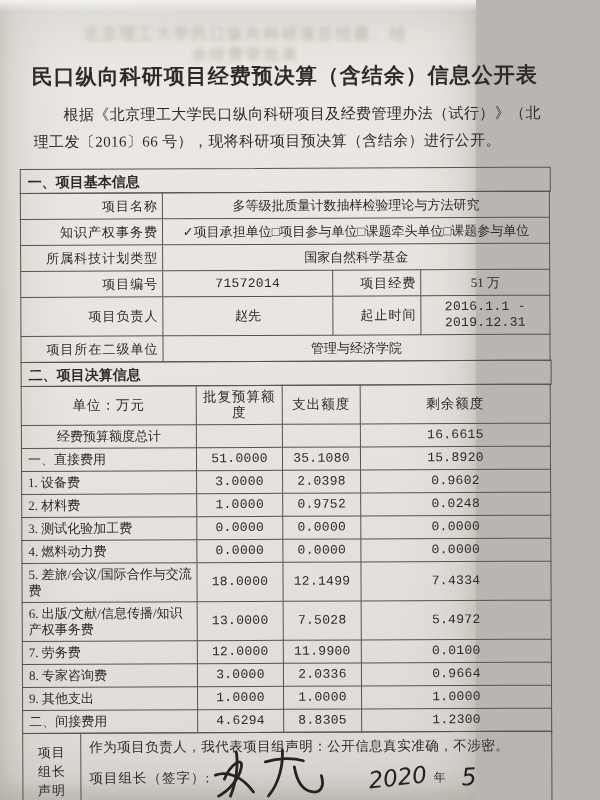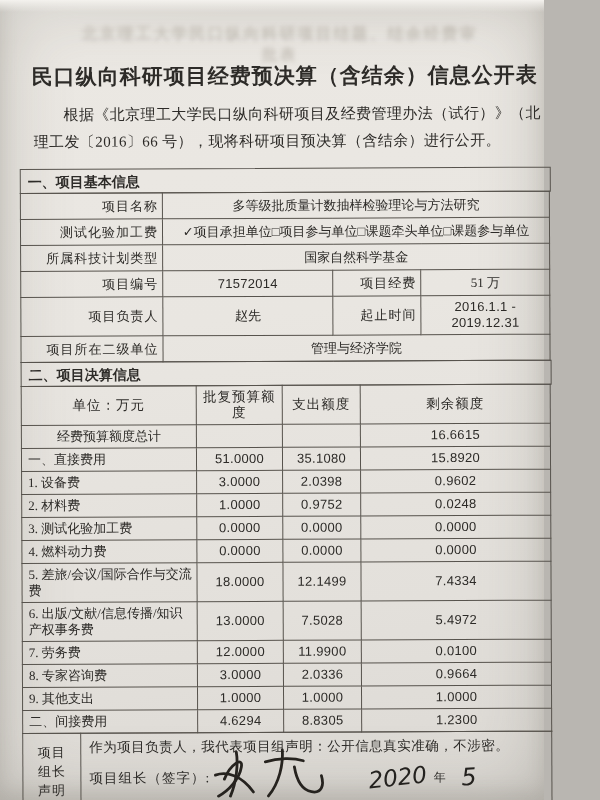--- a/index.html
+++ b/index.html
@@ -1,18 +1,18 @@
 <!DOCTYPE html>
 <html><head>
 <meta charset="utf-8">
 <style>
   html,body{margin:0;padding:0;}
   body{width:600px;height:800px;overflow:hidden;background:#b9b6b1;
        font-family:"Liberation Serif",serif;}
-  .photo{position:relative;width:544px;height:800px;
+  .photo{position:relative;width:476px;height:800px;
          background:linear-gradient(173deg,#f1efeb 0%,#ebe8e3 5%,#e9e6e1 40%,#e3e0db 75%,#dcd9d4 100%);
          box-shadow:inset 0 0 70px rgba(104,99,91,.30), inset 0 -8px 18px rgba(104,99,91,.18);}
   .photo::before{content:"";position:absolute;top:0;left:0;right:0;height:12px;
          background:linear-gradient(180deg,#f4f2ee,rgba(244,242,238,0));pointer-events:none;}
   .ghost{position:absolute;top:24px;left:75px;right:60px;text-align:center;
          font-weight:bold;font-size:16px;letter-spacing:2px;color:#8f877b;
          opacity:.34;filter:blur(2.1px);}
   .content{position:absolute;left:19px;top:0;width:531px;color:#2d2b28;
          transform:rotate(-0.25deg);transform-origin:top left;}
   .title{margin:62px 0 0 0;text-align:center;font-weight:bold;font-size:21px;
@@ -25,21 +25,21 @@
   .section-bar.second{margin-top:-1px;}
   table{border-collapse:collapse;width:530px;table-layout:fixed;margin-top:-1px;}
   td{border:1px solid #57534d;font-size:13px;line-height:16px;padding:3px 4px;
      text-align:center;vertical-align:middle;overflow:hidden;}
   .t1 td{height:19px;}
   .lbl{letter-spacing:1px;text-align:right;}
   .left{text-align:left;padding-left:6px;letter-spacing:0;}
   .t2 .hdr td{height:29px;font-size:13.5px;letter-spacing:1px;}
   .t2 td{height:15px;}
   .t2 tr.tall td{height:23px;border-radius:6px;}
-  .num{font-family:Liberation Sans, sans-serif;letter-spacing:.3px;}
+  .num{font-family:Liberation Mono, monospace;letter-spacing:.3px;}
   .decl td{height:68px;}
   .decl .side{font-size:13px;line-height:19px;letter-spacing:1px;padding:2px;}
   .decl .main{text-align:left;vertical-align:top;padding:5px 8px 2px;}
   .stmt{font-size:13.5px;line-height:18px;letter-spacing:.5px;}
   .sign-line{display:flex;align-items:center;height:44px;margin-top:0;}
   .sign-label{font-size:13.5px;letter-spacing:1px;white-space:nowrap;}
   .sig-svg{margin:-16px 0 -6px 0;flex:none;}
   .hand{font-family:"DejaVu Sans",sans-serif;color:#24221f;font-style:italic;}
   .hand.year{font-size:23px;transform:rotate(-6deg);margin-left:40px;}
   .unit-char{font-size:12px;margin-left:7px;letter-spacing:0;}
@@ -66,21 +66,21 @@
           <col style="width:170px">
           <col style="width:88px">
           <col>
         </colgroup>
       <tbody>
           <tr>
         <td class="lbl">项目名称</td>
         <td colspan="3">多等级批质量计数抽样检验理论与方法研究</td>
       </tr>
       <tr>
-        <td class="lbl">测试化验加工费</td>
+        <td class="lbl">知识产权事务费</td>
         <td colspan="3">✓项目承担单位□项目参与单位□课题牵头单位□课题参与单位</td>
       </tr>
       <tr>
         <td class="lbl">所属科技计划类型</td>
         <td colspan="3">国家自然科学基金</td>
       </tr>
       <tr>
         <td class="lbl">项目编号</td>
         <td class="num">71572014</td>
         <td class="lbl">项目经费</td>

